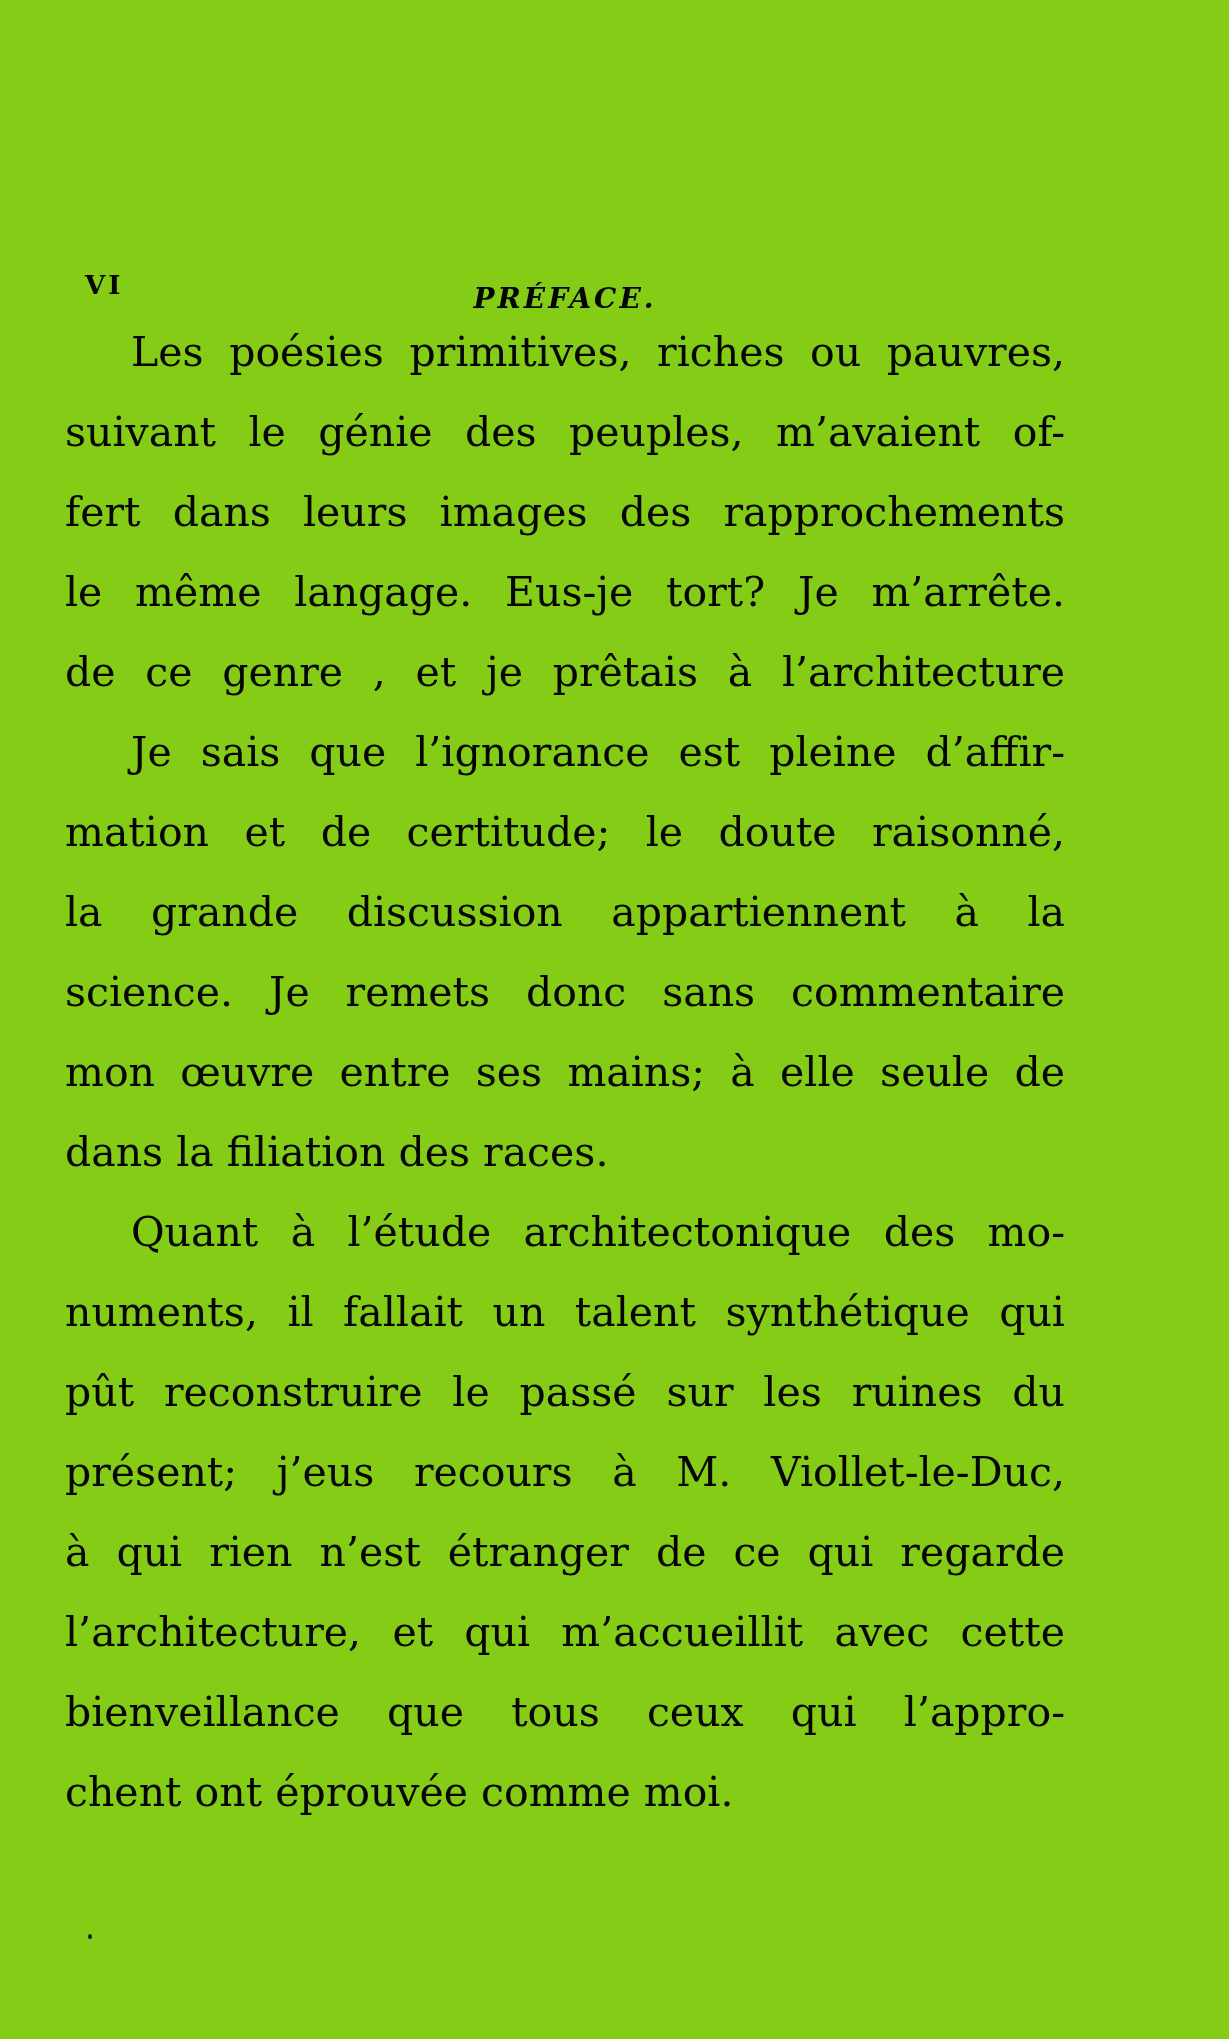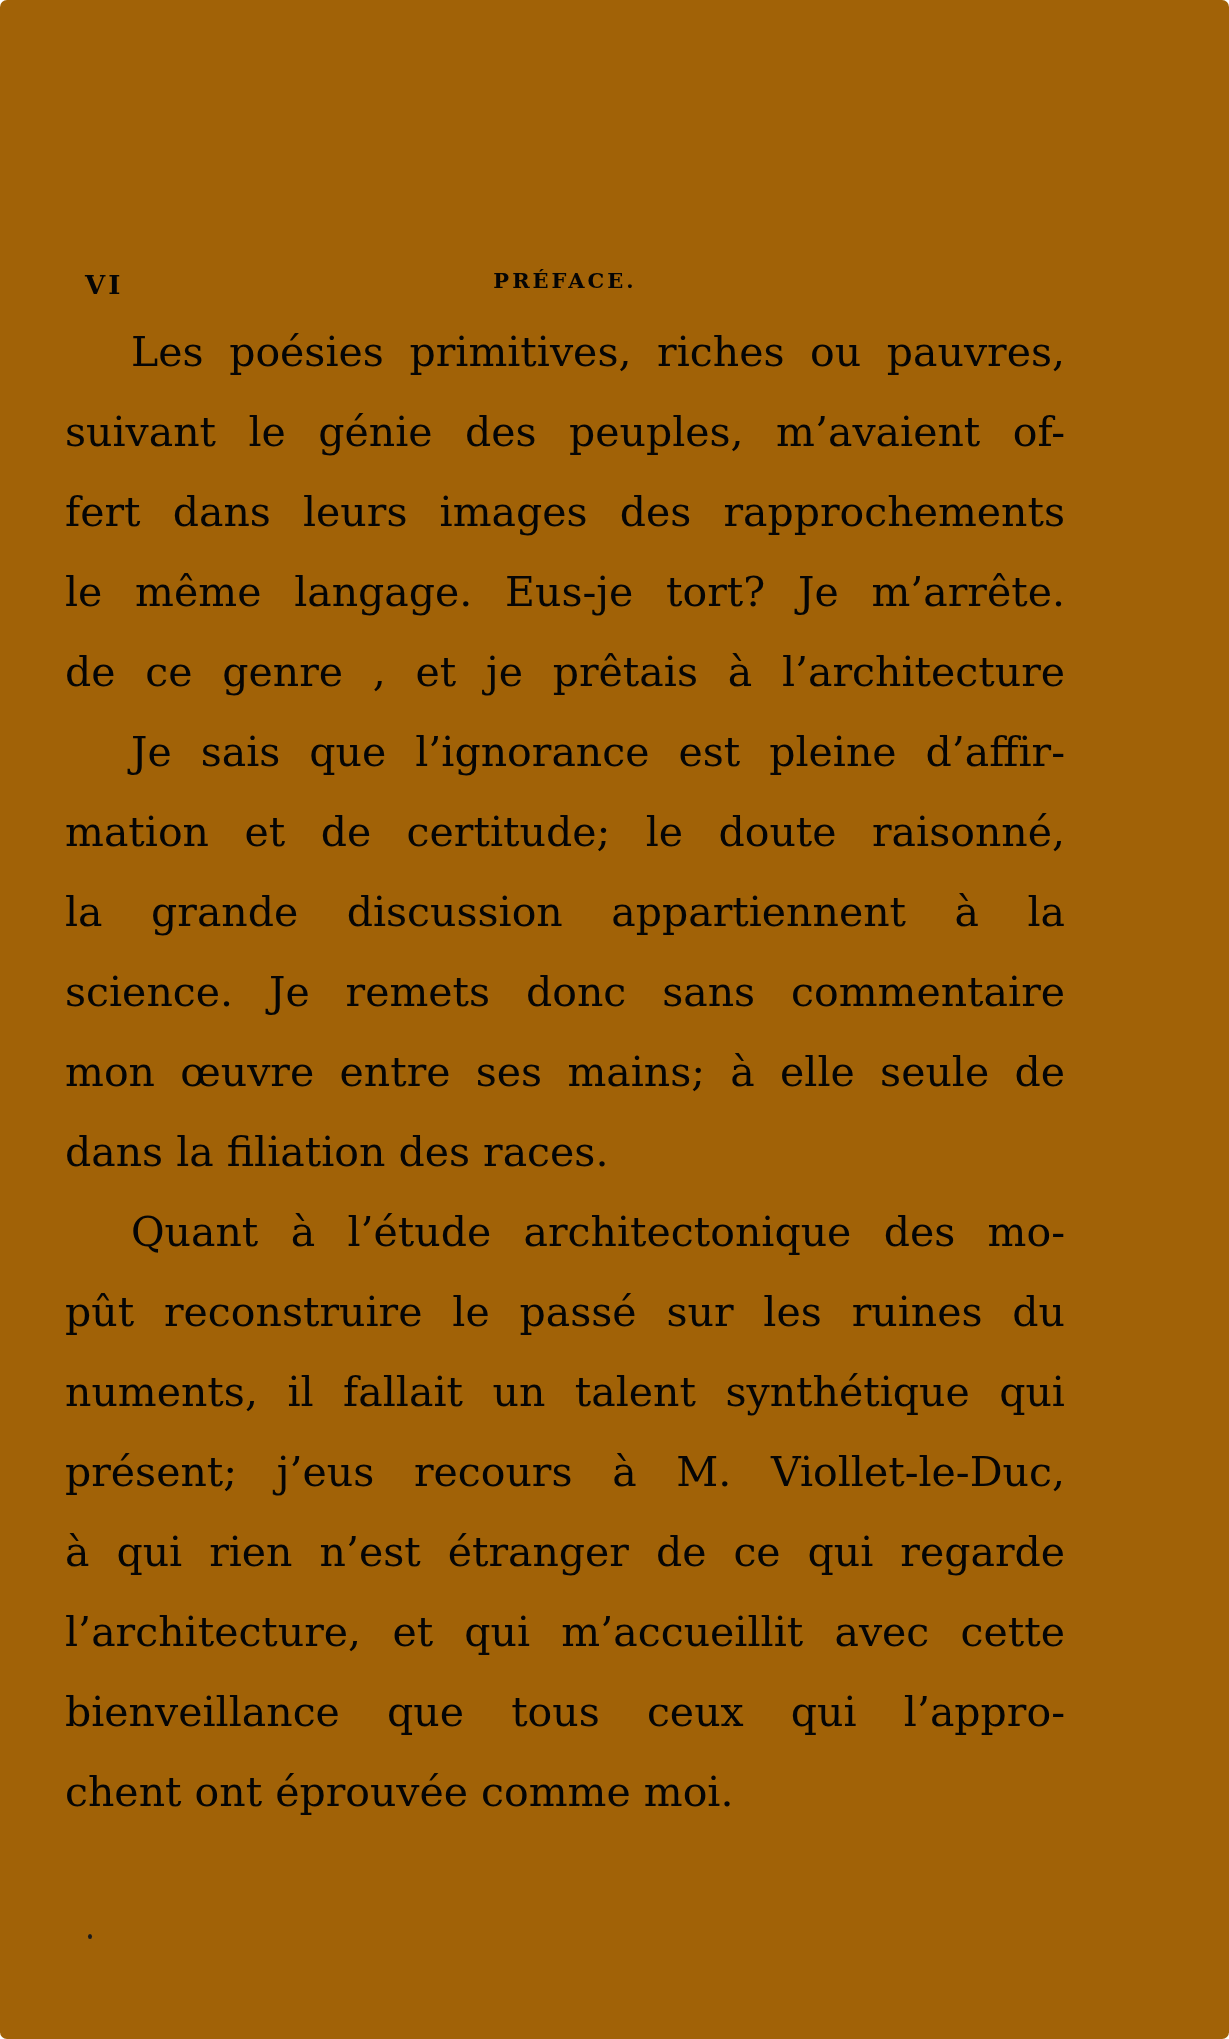--- a/index.html
+++ b/index.html
@@ -4,50 +4,50 @@
 <style>
   html, body {
     margin: 0;
     padding: 0;
     background: #ffffff;
   }
   .page {
     position: relative;
     width: 1229px;
     height: 2039px;
-    background: #a16207;
+    background: #84cc16;
     color: #050505;
     font-family: "DejaVu Serif", "Liberation Serif", serif;
     overflow: hidden;
-    border-radius: 7px;
   }
   .header {
     position: absolute;
     left: 65px;
     top: 266px;
     width: 1000px;
     height: 34px;
   }
   .page-number {
     position: absolute;
     left: 20px;
     top: 4px;
     font-size: 26px;
     font-weight: bold;
     letter-spacing: 3px;
   }
   .header-title {
     position: absolute;
     left: 0;
-    top: 2px;
+    top: 16px;
     width: 100%;
     text-align: center;
-    font-size: 21px;
+    font-size: 28px;
     font-weight: bold;
     letter-spacing: 3px;
+    font-style: italic;
   }
   .text-block {
     position: absolute;
     left: 65px;
     top: 312px;
     width: 1000px;
     font-size: 41px;
     line-height: 80px;
   }
   .line {
@@ -91,22 +91,22 @@
     <div class="line">fert dans leurs images des rapprochements</div>
     <div class="line">le même langage. Eus-je tort? Je m’arrête.</div>
     <div class="line">de ce genre , et je prêtais à l’architecture</div>
     <div class="line indent">Je sais que l’ignorance est pleine d’affir-</div>
     <div class="line">mation et de certitude; le doute raisonné,</div>
     <div class="line">la grande discussion appartiennent à la</div>
     <div class="line">science. Je remets donc sans commentaire</div>
     <div class="line">mon œuvre entre ses mains; à elle seule de</div>
     <div class="line short">dans la filiation des races.</div>
     <div class="line indent">Quant à l’étude architectonique des mo-</div>
+    <div class="line">numents, il fallait un talent synthétique qui</div>
     <div class="line">pût reconstruire le passé sur les ruines du</div>
-    <div class="line">numents, il fallait un talent synthétique qui</div>
     <div class="line">présent; j’eus recours à M. Viollet-le-Duc,</div>
     <div class="line">à qui rien n’est étranger de ce qui regarde</div>
     <div class="line">l’architecture, et qui m’accueillit avec cette</div>
     <div class="line">bienveillance que tous ceux qui l’appro-</div>
     <div class="line short">chent ont éprouvée comme moi.</div>
   </div>
 
   <div class="artifact"></div>
 
 </div>

